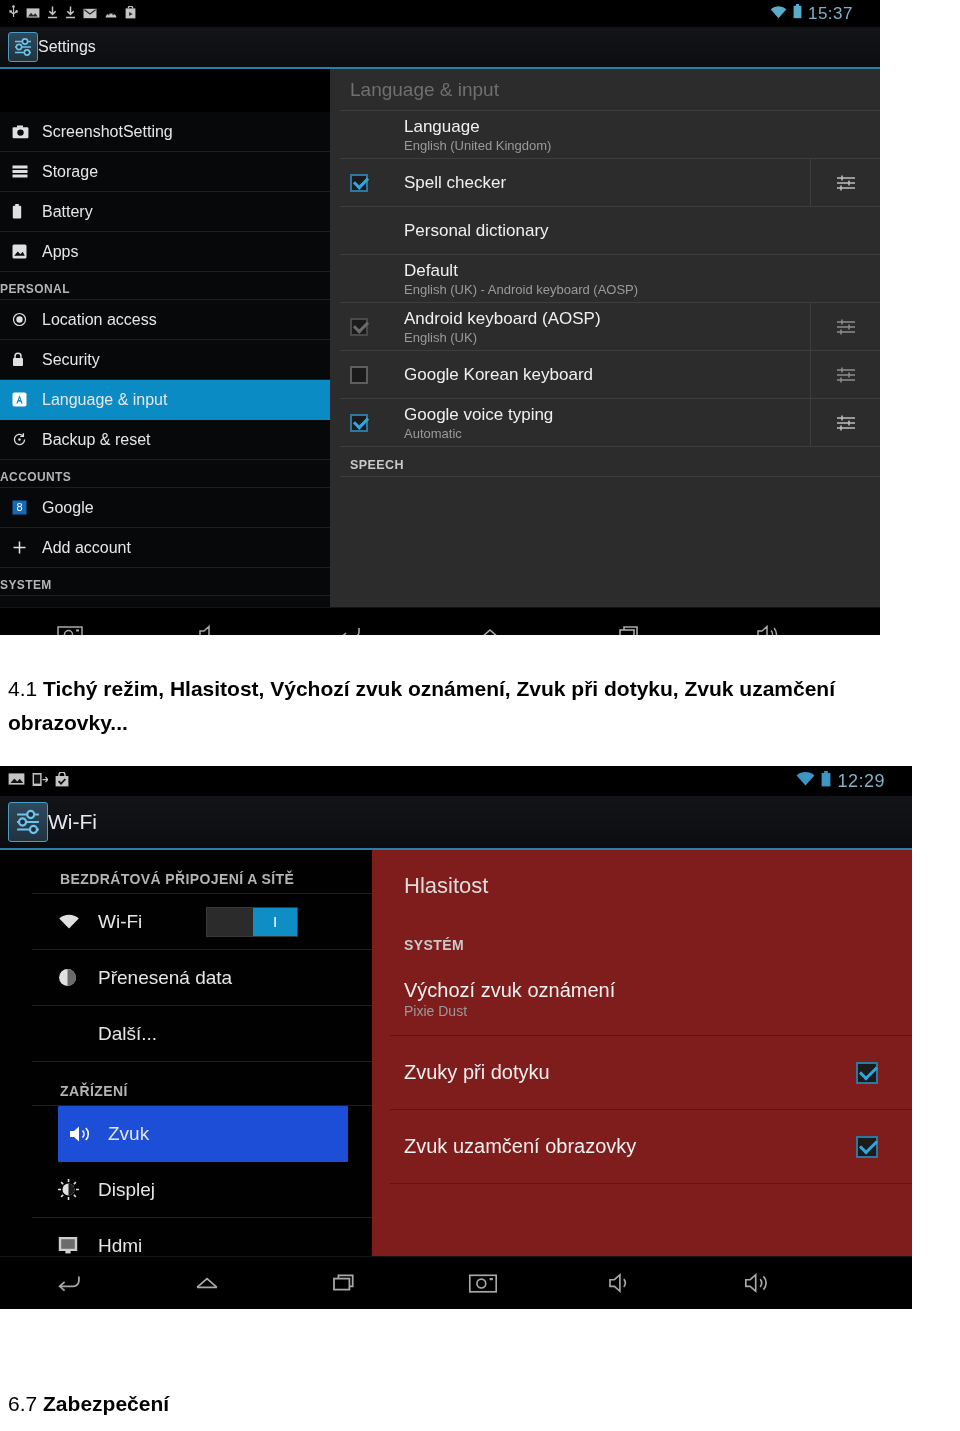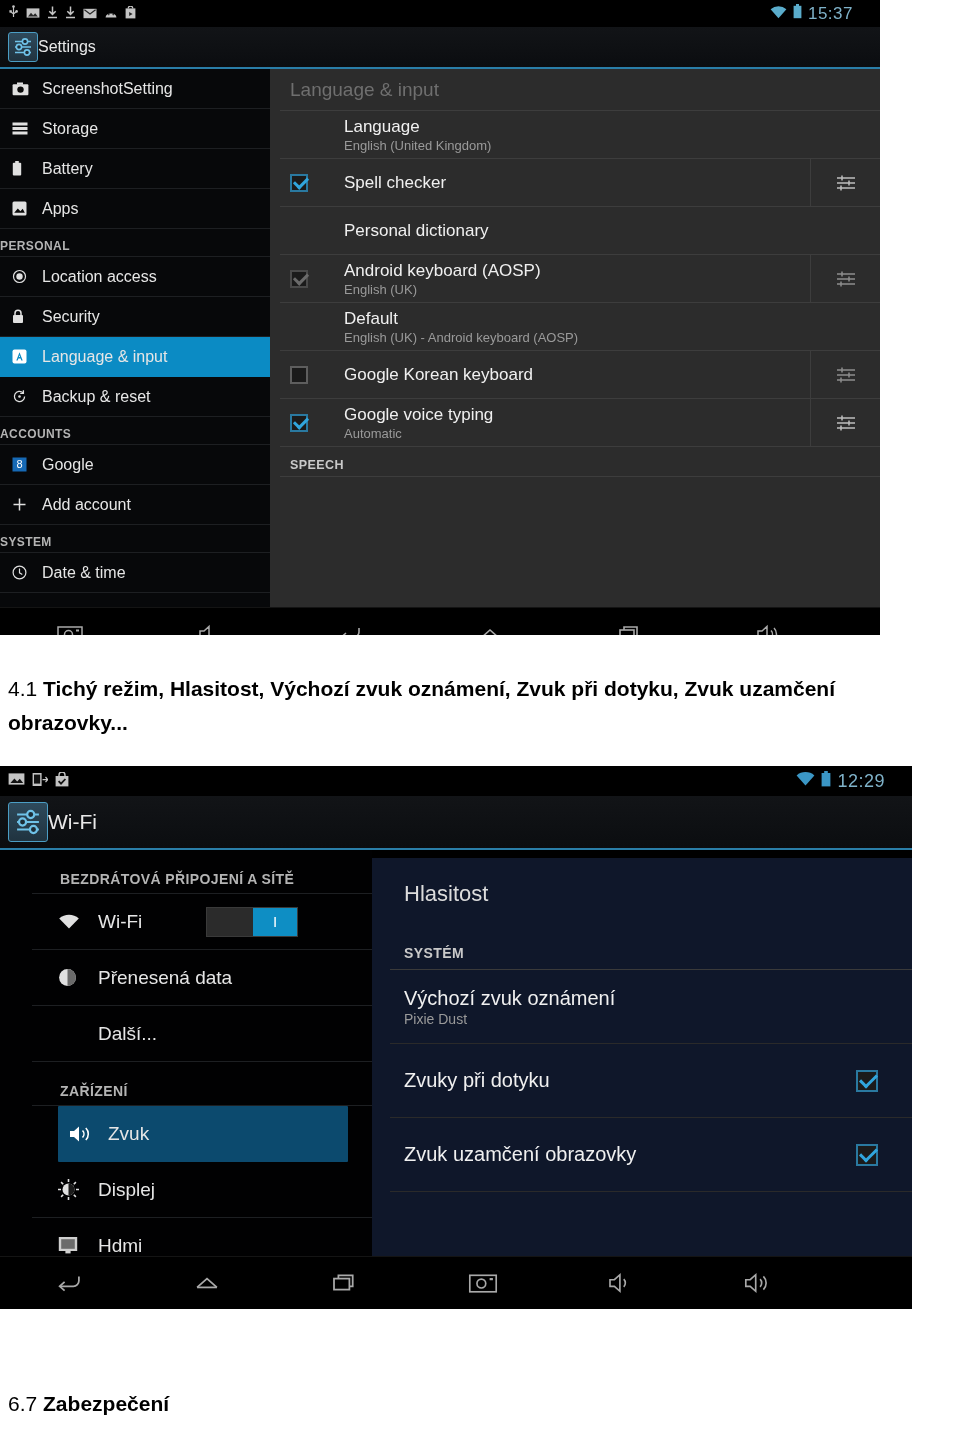--- a/index.html
+++ b/index.html
@@ -67,42 +67,42 @@
   
   .body-split { display: flex; width: 100%; }
   #shot-one .body-split { height: 538px; }
   #shot-two .body-split { height: 406px; }
 
   .left-pane {
     background: #07080a;
     flex: 0 0 auto;
     overflow: hidden;
   }
-  #shot-one .left-pane { width: 270px; }
+  #shot-one .left-pane { width: 330px; margin-top: 43px; }
   #shot-two .left-pane { width: 372px; background: #010102; padding-left: 32px; }
 
   .right-pane {
     flex: 1 1 auto;
     overflow: hidden;
   }
   #shot-one .right-pane { background: #2c2c2c; padding-left: 10px; }
-  #shot-two .right-pane { background: #0f172a; padding-left: 18px; margin-top: 8px; }
+  #shot-two .right-pane { background: #7f1d1d; padding-left: 18px; }
 
   
   .lrow {
     display: flex; align-items: center;
     border-bottom: 1px solid #1d1f22;
     color: #e6e6e6;
     position: relative;
   }
   #shot-one .lrow { height: 40px; padding-left: 12px; font-size: 16px; }
   #shot-two .lrow { height: 56px; padding-left: 26px; font-size: 19px; }
   .lrow.selected { background: #0b8bc4; border-bottom-color: #0b8bc4; }
   #shot-two .lrow.selected {
-    background: #0c4a6e; margin: 0 24px 0 26px;
+    background: #1d4ed8; margin: 0 24px 0 26px;
     padding-left: 10px; border-radius: 1px; border-bottom: none;
   }
   .lrow .lico {
     width: 26px; display: flex; align-items: center; justify-content: flex-start;
     flex: 0 0 26px;
   }
   #shot-two .lrow .lico { width: 34px; flex: 0 0 34px; }
   .lrow .ltext { margin-left: 4px; }
   #shot-two .lrow .ltext { margin-left: 6px; }
   .lrow.noicon .ltext { margin-left: 30px; }
@@ -446,40 +446,40 @@
 
       <div class="rrow">
         <span class="rcheck"></span>
         <span class="rtexts">
           <span class="rtitle" style="display:block">Personal dictionary</span>
         </span>
       </div>
 
 
       <div class="rrow">
+        <span class="rcheck"></span>
+        <span class="rtexts">
+          <span class="rtitle" style="display:block">Default</span>
+          <span class="rsub" style="display:block">English (UK) - Android keyboard (AOSP)</span>
+        </span>
+      </div>
+
+      <div class="rrow">
         <span class="rcheck">
             <span class="cbox dim"></span>
           </span>
         <span class="rtexts">
           <span class="rtitle" style="display:block">Android keyboard (AOSP)</span>
           <span class="rsub" style="display:block">English (UK)</span>
         </span>
         <span class="rsettings">
           <svg width="22" height="20" viewBox="0 0 22 20">
               <path d="M2 5h18M2 10h18M2 15h18" stroke="#8d8d8d" stroke-width="1.5"></path>
               <path d="M7 2.4v5.2M14 7.4v5.2M6 12.4v5.2" stroke="#8d8d8d" stroke-width="1.5"></path>
             </svg>
-        </span>
-      </div>
-
-      <div class="rrow">
-        <span class="rcheck"></span>
-        <span class="rtexts">
-          <span class="rtitle" style="display:block">Default</span>
-          <span class="rsub" style="display:block">English (UK) - Android keyboard (AOSP)</span>
         </span>
       </div>
 
       <div class="rrow">
         <span class="rcheck">
             <span class="cbox"></span>
           </span>
         <span class="rtexts">
           <span class="rtitle" style="display:block">Google Korean keyboard</span>
         </span>

